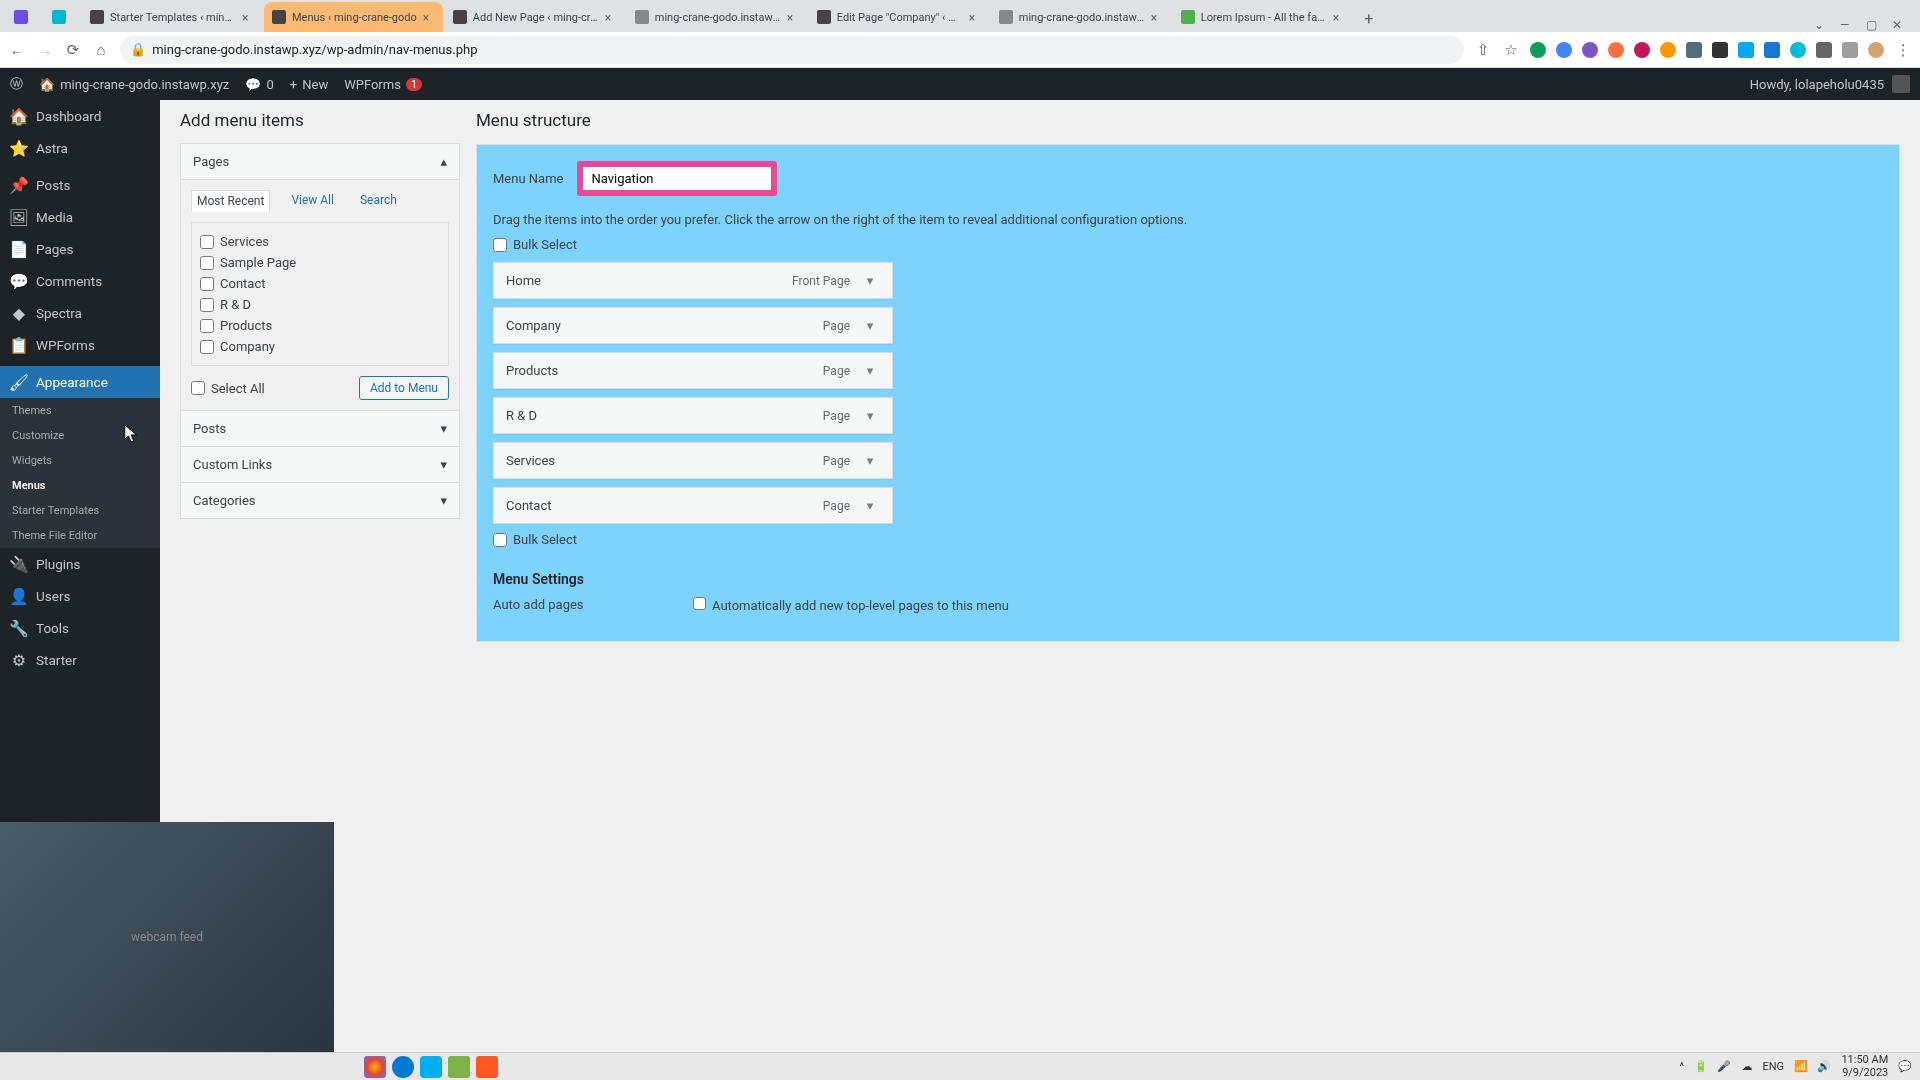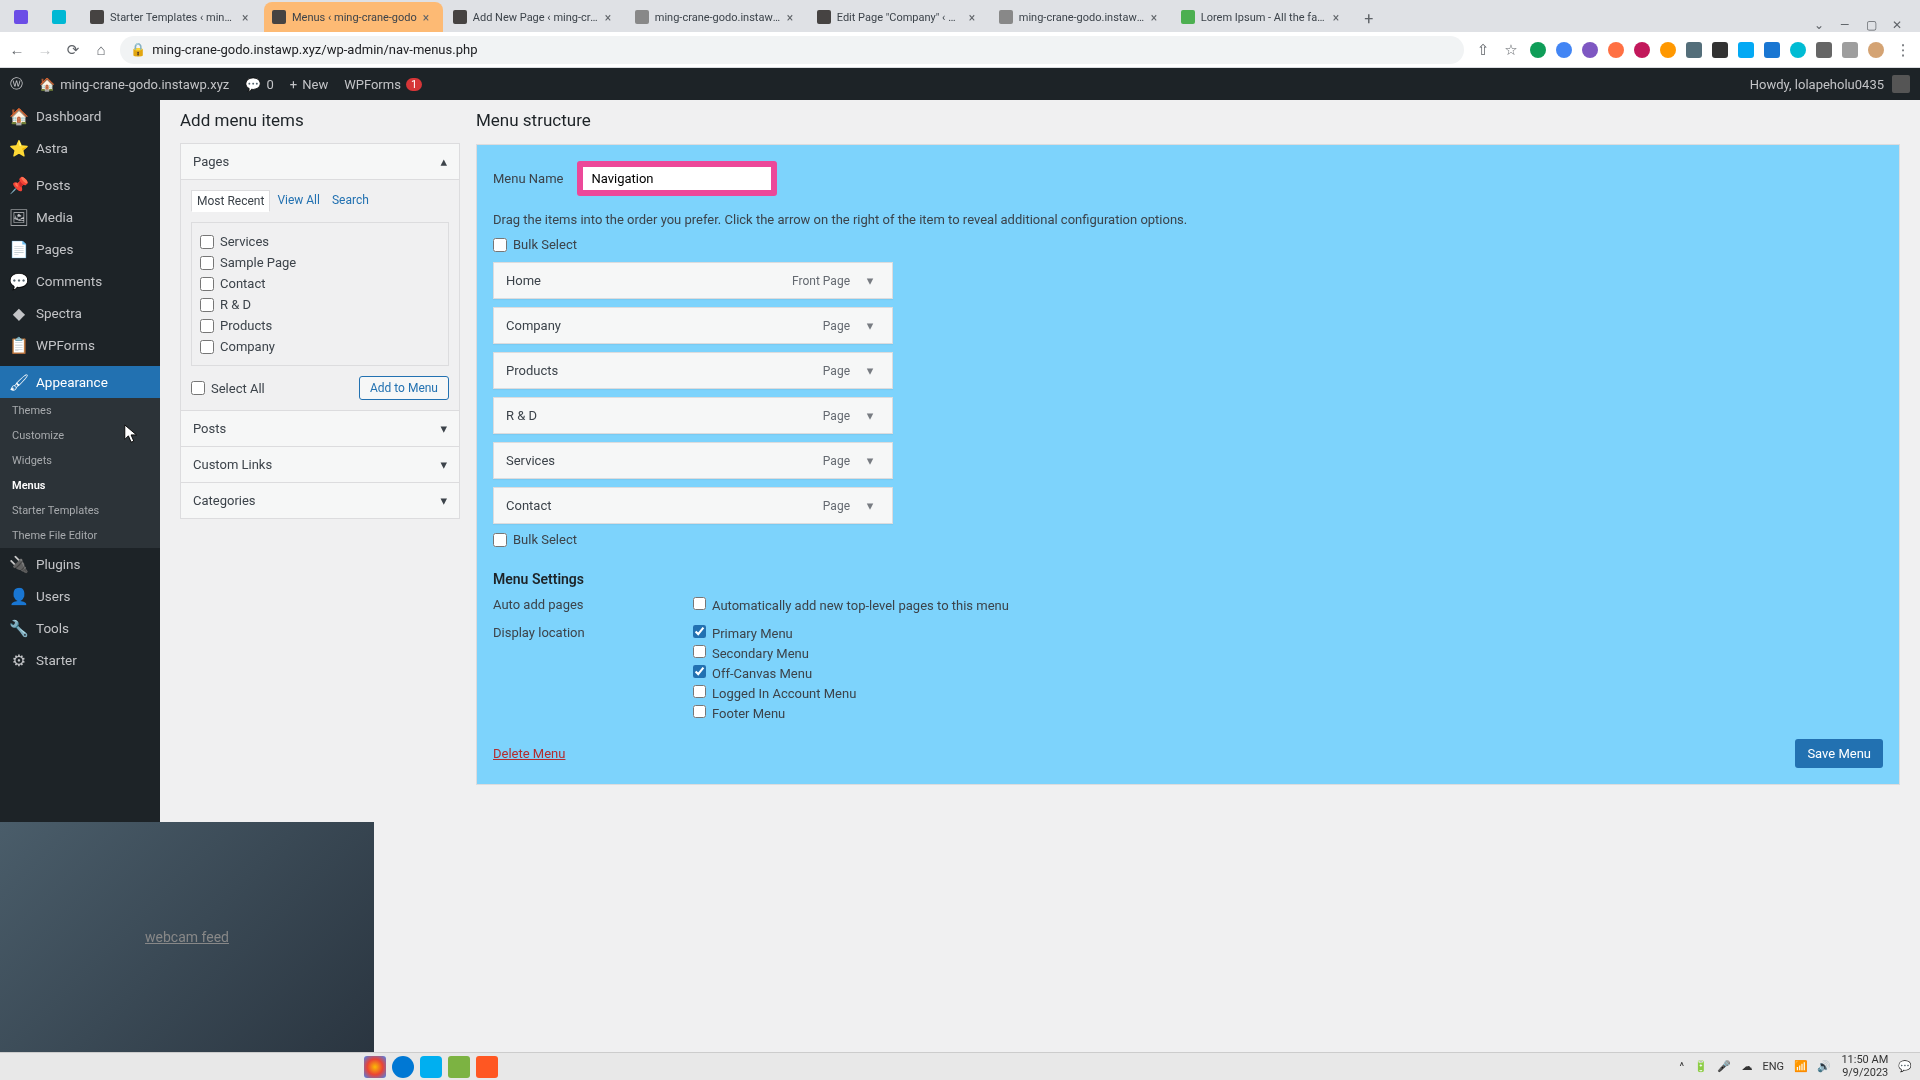--- a/index.html
+++ b/index.html
@@ -37,21 +37,21 @@
 
 .content { flex: 1; padding: 10px 20px; overflow-y: auto; display: flex; gap: 16px; align-items: flex-start; }
 .col-left { width: 280px; }
 .col-right { flex: 1; }
 
 h3 { font-size: 17px; font-weight: 400; color: #1d2327; margin-bottom: 14px; }
 h4 { font-size: 14px; font-weight: 600; color: #1d2327; margin-bottom: 10px; }
 .acc-head { padding: 10px 12px; background: #f6f7f7; border: 1px solid #dcdcde; margin-top: -1px; display: flex; justify-content: space-between; align-items: center; cursor: pointer; font-size: 13px; }
 .acc-body { padding: 10px; border: 1px solid #dcdcde; margin-top: -1px; }
 
-.tabs { display: flex; gap: 2px; margin-bottom: 10px; font-size: 12px; }
+.tabs { display: flex; gap: 16px; margin-bottom: 10px; font-size: 12px; }
 .tabs span { color: #2271b1; cursor: pointer; padding: 3px 5px; }
 .tabs span.active { border: 1px solid #dcdcde; border-bottom: 1px solid #fff; background: #fff; color: #3c434a; }
 
 .chk-list { border: 1px solid #dcdcde; padding: 8px; max-height: 160px; overflow-y: auto; }
 .chk-row { display: flex; align-items: center; gap: 6px; padding: 3px 0; font-size: 13px; }
 .chk-row input { width: 14px; height: 14px; }
 .add-row { display: flex; justify-content: space-between; align-items: center; margin-top: 10px; }
 .btn-add { border: 1px solid #2271b1; color: #2271b1; background: #f6f7f7; padding: 4px 10px; border-radius: 3px; font-size: 12px; cursor: pointer; }
 
 .menu-box { border: 1px solid #dcdcde; background: #7dd3fc; padding: 16px; }
@@ -70,21 +70,21 @@
 .settings-sec { margin-top: 24px; }
 .set-row { display: flex; margin-bottom: 8px; font-size: 13px; }
 .set-label { width: 200px; }
 .set-opts label { display: block; margin-bottom: 4px; }
 .set-opts input { margin-right: 6px; accent-color: #2271b1; }
 
 .footer-row { display: flex; justify-content: space-between; align-items: center; margin-top: 14px; }
 .del-link { color: #b32d2e; text-decoration: underline; font-size: 13px; }
 .btn-save { background: #2271b1; color: #fff; border: none; padding: 7px 12px; border-radius: 3px; font-size: 13px; cursor: pointer; }
 
-.webcam { position: fixed; left: 0; bottom: 28px; width: 374px; height: 230px; background: linear-gradient(135deg,#4a5d6a,#2a3540); display:flex;align-items:center;justify-content:center;color:#888;font-size:14px;text-decoration:underline; }
+.webcam { position: fixed; left: 0; bottom: 28px; width: 334px; height: 230px; background: linear-gradient(135deg,#4a5d6a,#2a3540); display:flex;align-items:center;justify-content:center;color:#888;font-size:12px; }
 .taskbar { position: fixed; bottom: 0; left: 0; right: 0; height: 28px; background: #e8e8e8; display: flex; align-items: center; padding: 0 8px; gap: 6px; border-top: 1px solid #ccc; }
 .tb-icon { width: 22px; height: 22px; border-radius: 3px; }
 .tb-right { margin-left: auto; display: flex; align-items: center; gap: 10px; font-size: 11px; color: #333; }
 .tb-time { text-align: right; line-height: 1.1; }
 
 .cursor { position: fixed; left: 123px; top: 423px; width: 18px; height: 22px; pointer-events: none; z-index: 999; }
 </style>
 </head>
 <body>
 
@@ -368,36 +368,22 @@
           </label>
 
         <div class="settings-sec">
           <h4>Menu Settings</h4>
           <div class="set-row">
             <div class="set-label">Auto add pages</div>
             <div class="set-opts">
                 <label><input type="checkbox" style=""><span>Automatically add new top-level pages to this menu</span></label>
               </div>
           </div>
-          <div class="set-row">
-            <div class="set-label">Display location</div>
-            <div class="set-opts" id="locations">
-                <label><input type="checkbox" checked="" style="">Primary Menu</label>
-                <label><input type="checkbox" style="">Secondary Menu</label>
-                <label><input type="checkbox" checked="" style="">Off-Canvas Menu</label>
-                <label><input type="checkbox" style="">Logged In Account Menu</label>
-                <label><input type="checkbox" style="">Footer Menu</label>
-              </div>
-          </div>
         </div>
 
-        <div class="footer-row">
-          <a class="del-link">Delete Menu</a>
-          <button class="btn-save">Save Menu</button>
-        </div>
       </div>
     </div>
   </div>
 </div>
 
 <div class="webcam">webcam feed</div>
 
 <div class="taskbar">
   <div style="width:350px"></div>
   <span class="tb-icon" style="background:radial-gradient(#fbbc04,#ea4335,#4285f4)"></span>

